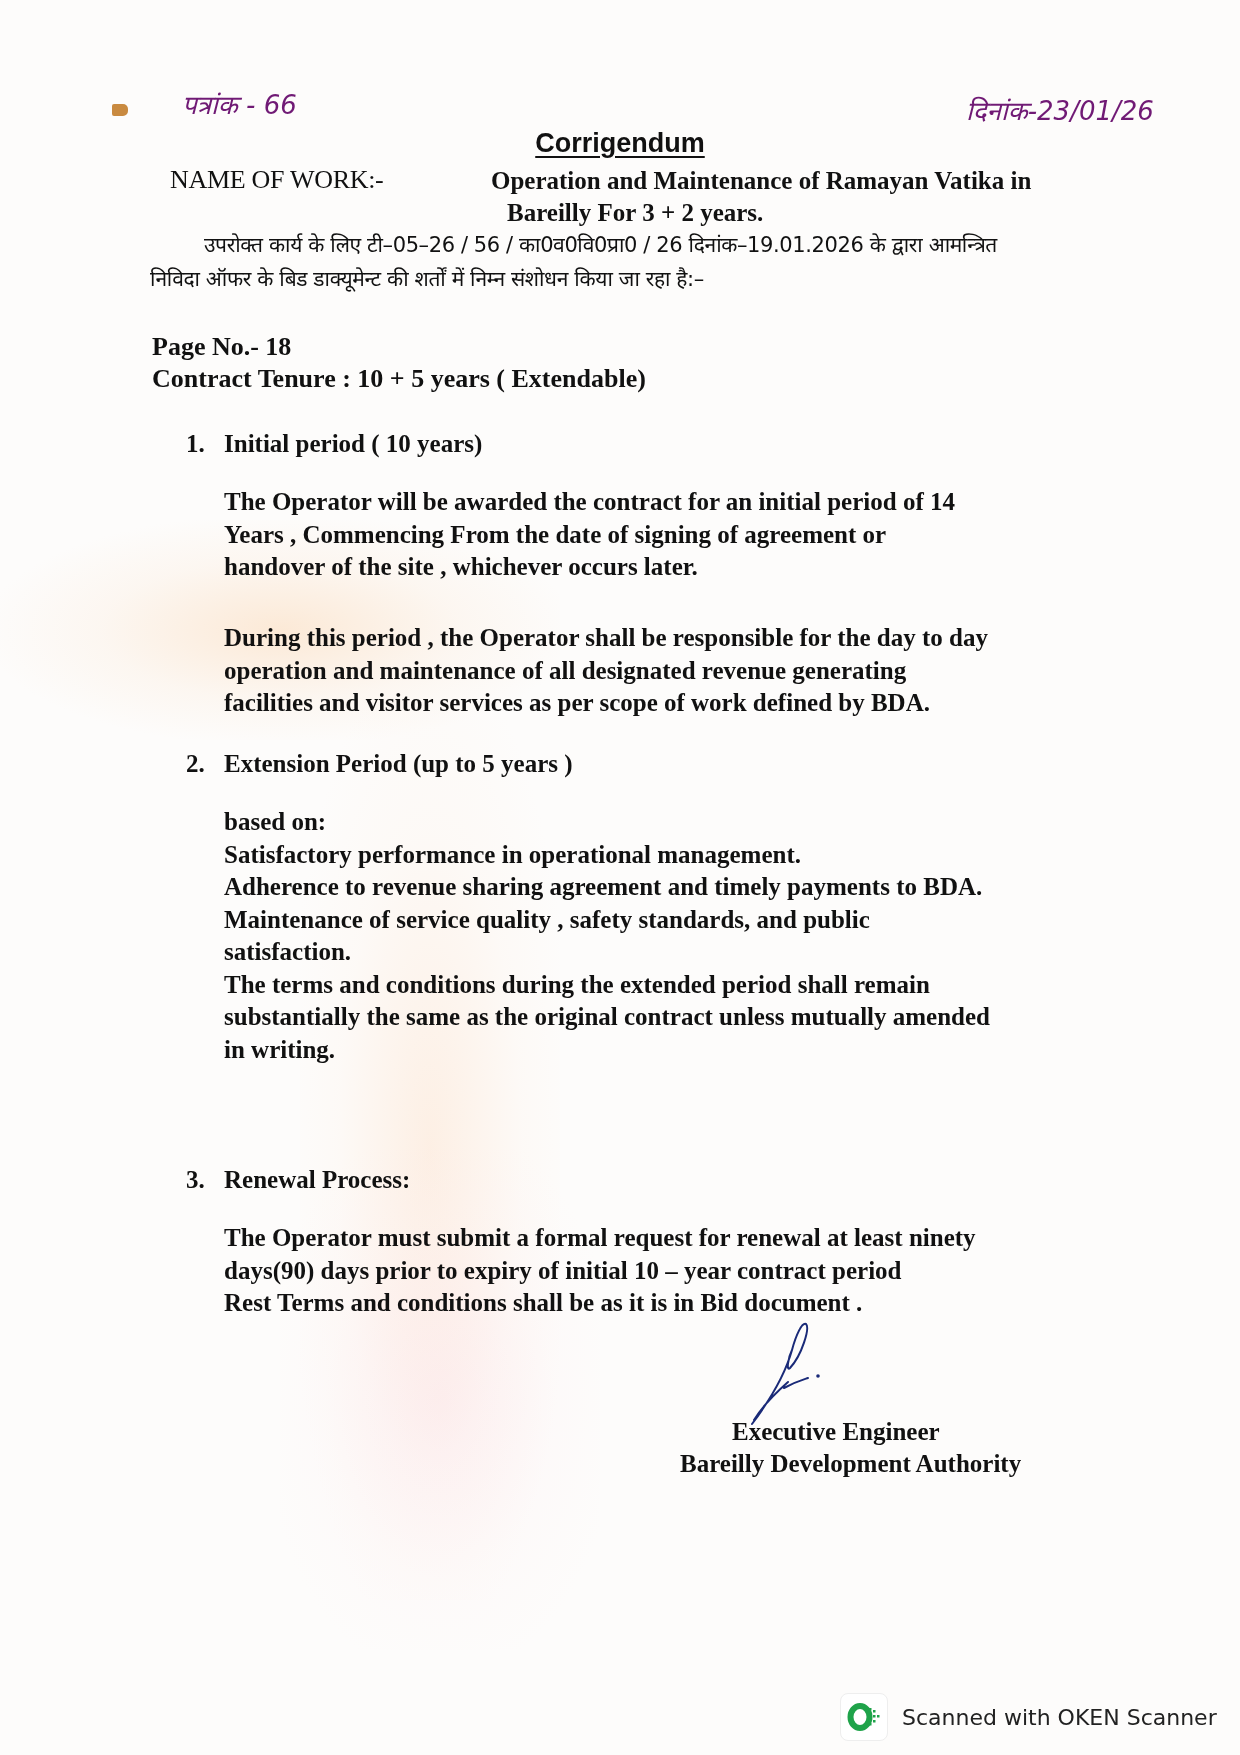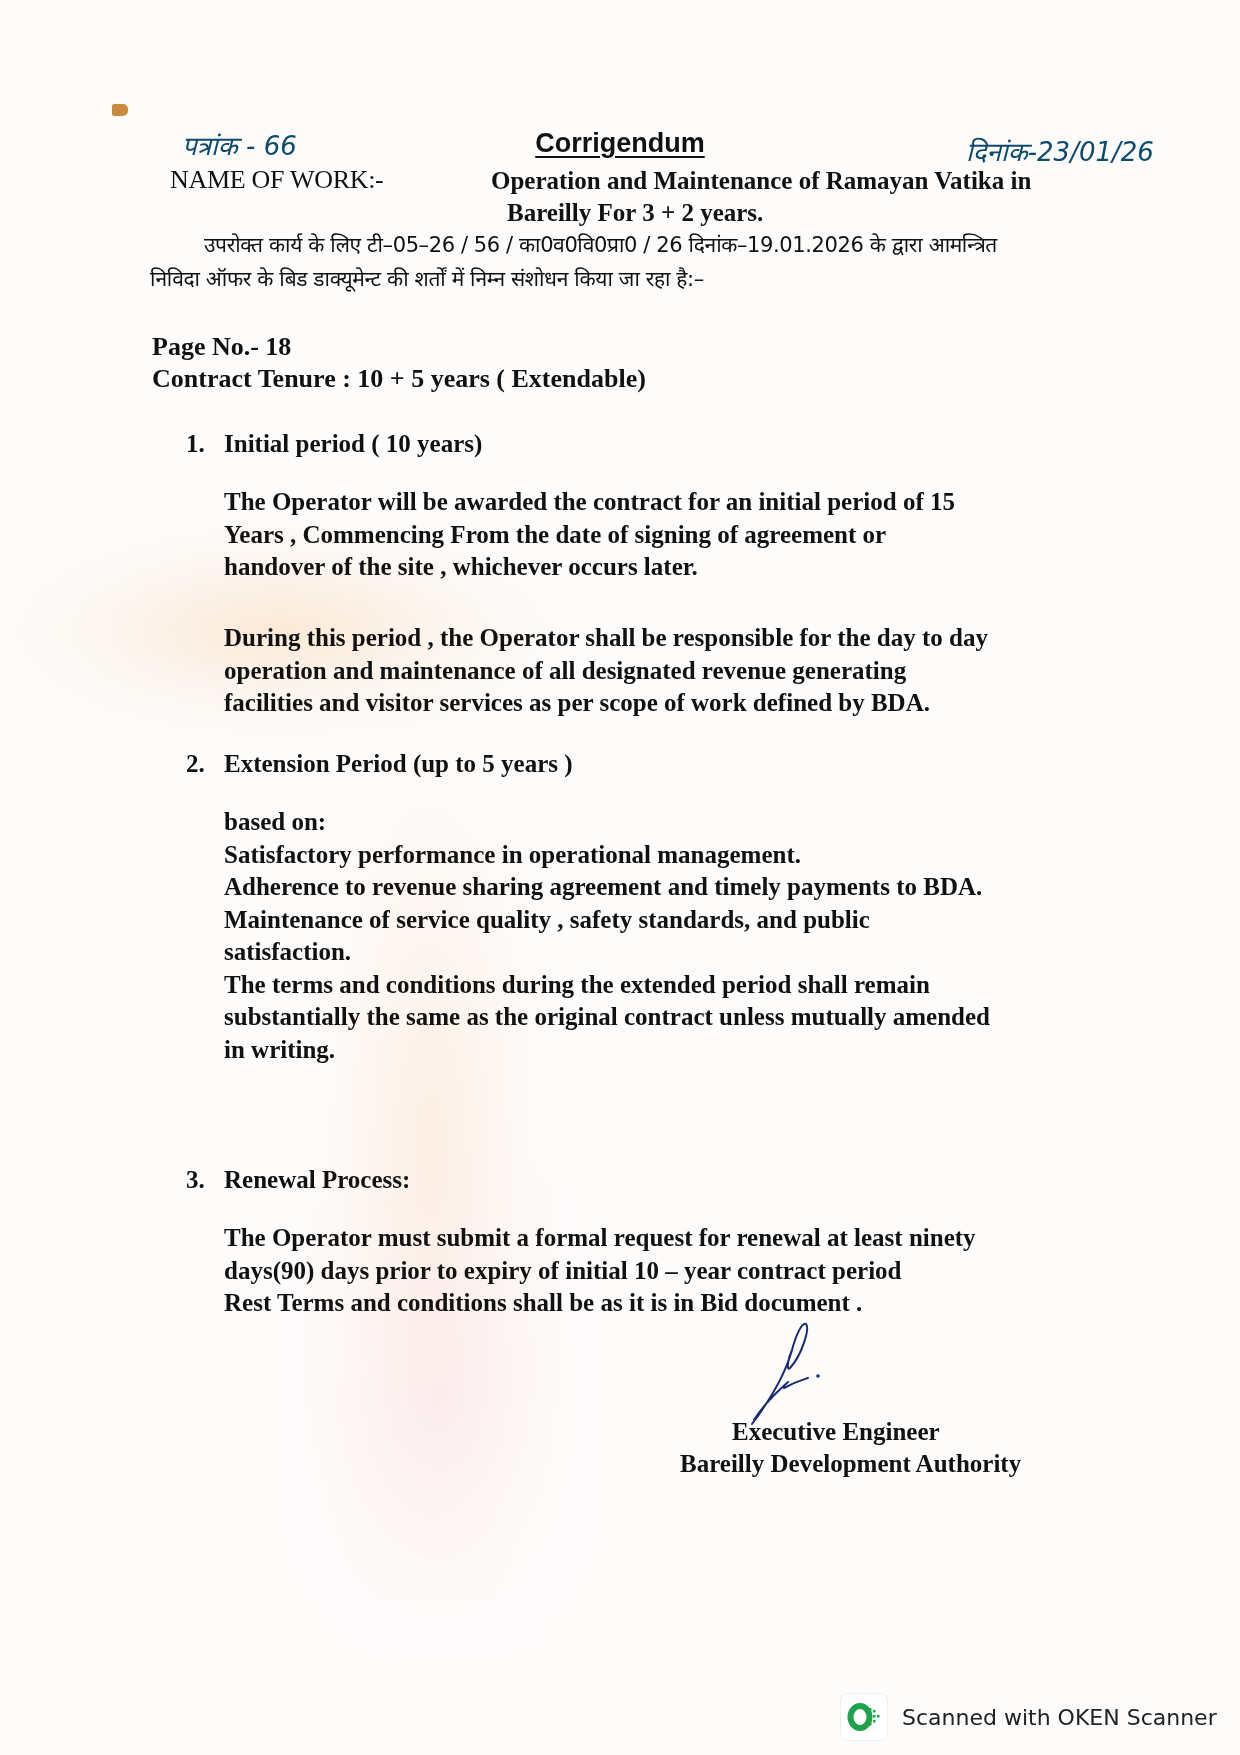--- a/index.html
+++ b/index.html
@@ -14,21 +14,21 @@
       background: radial-gradient(ellipse at center, rgba(250,210,170,0.45) 0%, rgba(250,225,200,0.2) 45%, rgba(255,255,255,0) 75%);
     }
     .stain.s1 { left: 0; top: 520px; width: 560px; height: 220px; }
     .stain.s2 { left: 300px; top: 700px; width: 260px; height: 900px;
       background: radial-gradient(ellipse at center, rgba(252,215,185,0.35) 0%, rgba(255,235,220,0.15) 50%, rgba(255,255,255,0) 80%); }
     .stain.s3 { left: 280px; top: 1150px; width: 320px; height: 500px;
       background: radial-gradient(ellipse at center, rgba(250,200,215,0.22) 0%, rgba(255,230,235,0.1) 50%, rgba(255,255,255,0) 80%); }
 
     .hand {
       position: absolute; font-family: "DejaVu Sans", sans-serif;
-      color: #0c4a6e; font-style: italic; margin-top: 41px;
+      color: #701a75; font-style: italic;
     }
     .ref-no { left: 182px; top: 86px; font-size: 26px; }
     .hand-date { left: 966px; top: 92px; font-size: 26px; }
     .corner-mark {
       position: absolute; left: 112px; top: 104px; width: 16px; height: 12px;
       background: #c98a40; border-radius: 2px 5px 5px 2px;
     }
 
     .title {
       position: absolute; left: 0; width: 1240px; top: 128px; text-align: center;
@@ -99,21 +99,21 @@
   <div>निविदा ऑफर के बिड डाक्यूमेन्ट की शर्तों में निम्न संशोधन किया जा रहा है:–</div>
 </div>
 
 <div class="page-no">Page No.- 18</div>
 <div class="tenure">Contract Tenure :  10 + 5 years ( Extendable)</div>
 
 <div class="section sec1">
   <div class="num">1.</div>
   <div class="head">Initial period ( 10 years)</div>
   <div class="body" style="top:58px">
-    <div>The Operator will be awarded the contract for an initial period of 15</div>
+    <div>The Operator will be awarded the contract for an initial period of 14</div>
     <div>Years , Commencing From the date of signing of agreement or</div>
     <div>handover of the site , whichever occurs later.</div>
   </div>
   <div class="body" style="top:194px">
     <div>During this period , the Operator shall be responsible for the day to day</div>
     <div>operation and maintenance of all designated revenue generating</div>
     <div>facilities and visitor services as per scope of work defined by BDA.</div>
   </div>
 </div>
 

